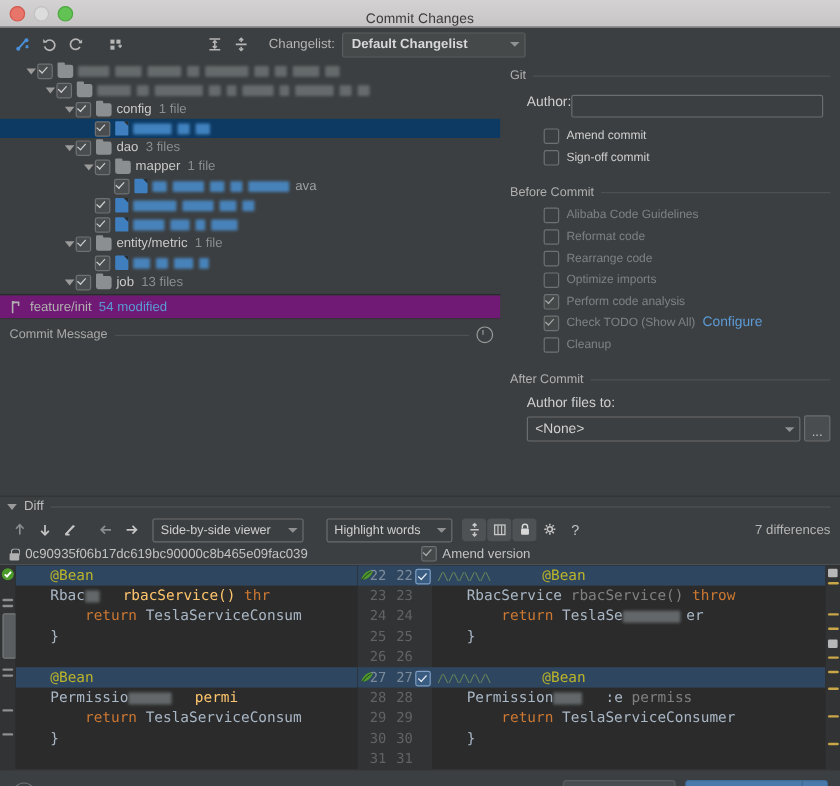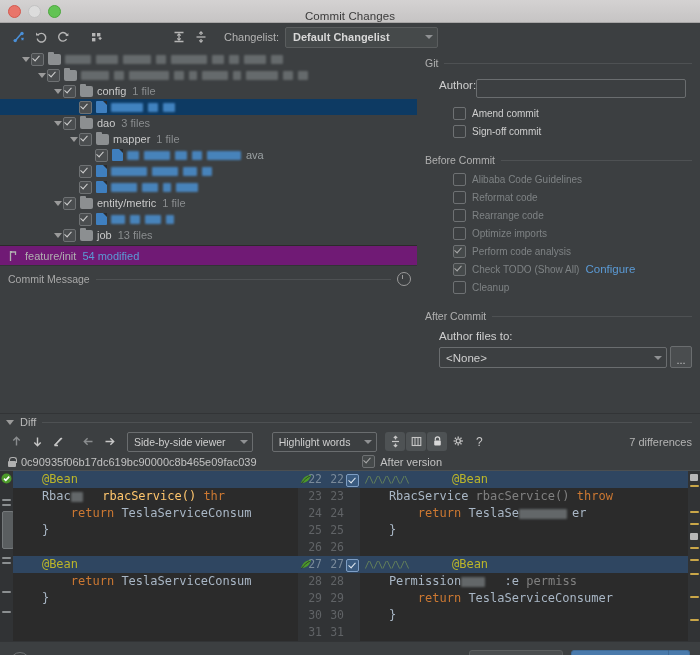--- a/index.html
+++ b/index.html
@@ -552,21 +552,21 @@
         <span style="color:#c6c6c6;font-size:12px">?</span>
       </div>
       <div class="diffcount">7 differences</div>
     </div>
 
     <div class="hashrow">
       <span class="lock"></span>
       <span>0c90935f06b17dc619bc90000c8b465e09fac039</span>
       <span class="yourver">
         <span class="ckbox on"></span>
-        <span>After version</span>
+        <span>Amend version</span>
       </span>
     </div>
 
     <div class="panes">
 
       <div class="markcol">
         <svg class="chk" viewBox="0 0 11 11">
             <circle cx="5.5" cy="5.5" r="5" fill="#4c9a2a"></circle>
             <path d="M3 5.6 L4.8 7.4 L8.2 3.6" stroke="#ffffff" stroke-width="1.6" fill="none"></path>
           </svg>
@@ -578,20 +578,21 @@
         <div class="mk" style="top:120px"></div>
         <div class="mk" style="top:140px"></div>
       </div>
       <div class="codepane lp" id="leftpane">
           <div class="ln-row hlrow"><span class="pl">&nbsp;&nbsp;&nbsp;&nbsp;</span><span class="ann">@Bean</span></div>
           <div class="ln-row"><span class="typ">&nbsp;&nbsp;&nbsp;&nbsp;Rbac</span><span class="blur g" style="width:12px;height:10px"></span><span class="mth">&nbsp;&nbsp;rbacService()&nbsp;</span><span class="kw">thr</span></div>
           <div class="ln-row"><span class="pl">&nbsp;&nbsp;&nbsp;&nbsp;&nbsp;&nbsp;&nbsp;&nbsp;</span><span class="kw">return</span><span class="typ">&nbsp;TeslaServiceConsum</span></div>
           <div class="ln-row"><span class="pl">&nbsp;&nbsp;&nbsp;&nbsp;}</span></div>
           <div class="ln-row">&nbsp;</div>
           <div class="ln-row hlrow"><span class="pl">&nbsp;&nbsp;&nbsp;&nbsp;</span><span class="ann">@Bean</span></div>
+          <div class="ln-row"><span class="typ">&nbsp;&nbsp;&nbsp;&nbsp;Permissio</span><span class="blur g" style="width:36px;height:10px"></span><span class="mth">&nbsp;&nbsp;permi</span></div>
           <div class="ln-row"><span class="pl">&nbsp;&nbsp;&nbsp;&nbsp;&nbsp;&nbsp;&nbsp;&nbsp;</span><span class="kw">return</span><span class="typ">&nbsp;TeslaServiceConsum</span></div>
           <div class="ln-row"><span class="pl">&nbsp;&nbsp;&nbsp;&nbsp;}</span></div>
           <div class="ln-row">&nbsp;</div>
         </div>
       <div class="gutnum" id="gutnum">
           <div class="ln-row hlrow" style="position: relative;"><span style="position:absolute;left:2px;top:3px;width:12px;height:11px"><svg viewBox="0 0 12 11" width="12" height="11">
                 <path d="M1 9 C3 3 7 1 11 1 C10 6 6 9 2 9 Z" fill="#4c9a2a"></path>
                 <path d="M1.5 9.5 C4 6 7 3.5 10 2" stroke="#2b2b2b" stroke-width="0.8" fill="none"></path>
               </svg></span><span class="num" style="right:38px;color:#7a8a9a;">22</span><span class="num" style="right:16px;color:#7a8a9a;">22</span><span class="chbox" style="position:absolute;right:1px;top:3px"></span></div>
           <div class="ln-row" style="position: relative;"><span class="num" style="right:38px;">23</span><span class="num" style="right:16px;">23</span></div>

